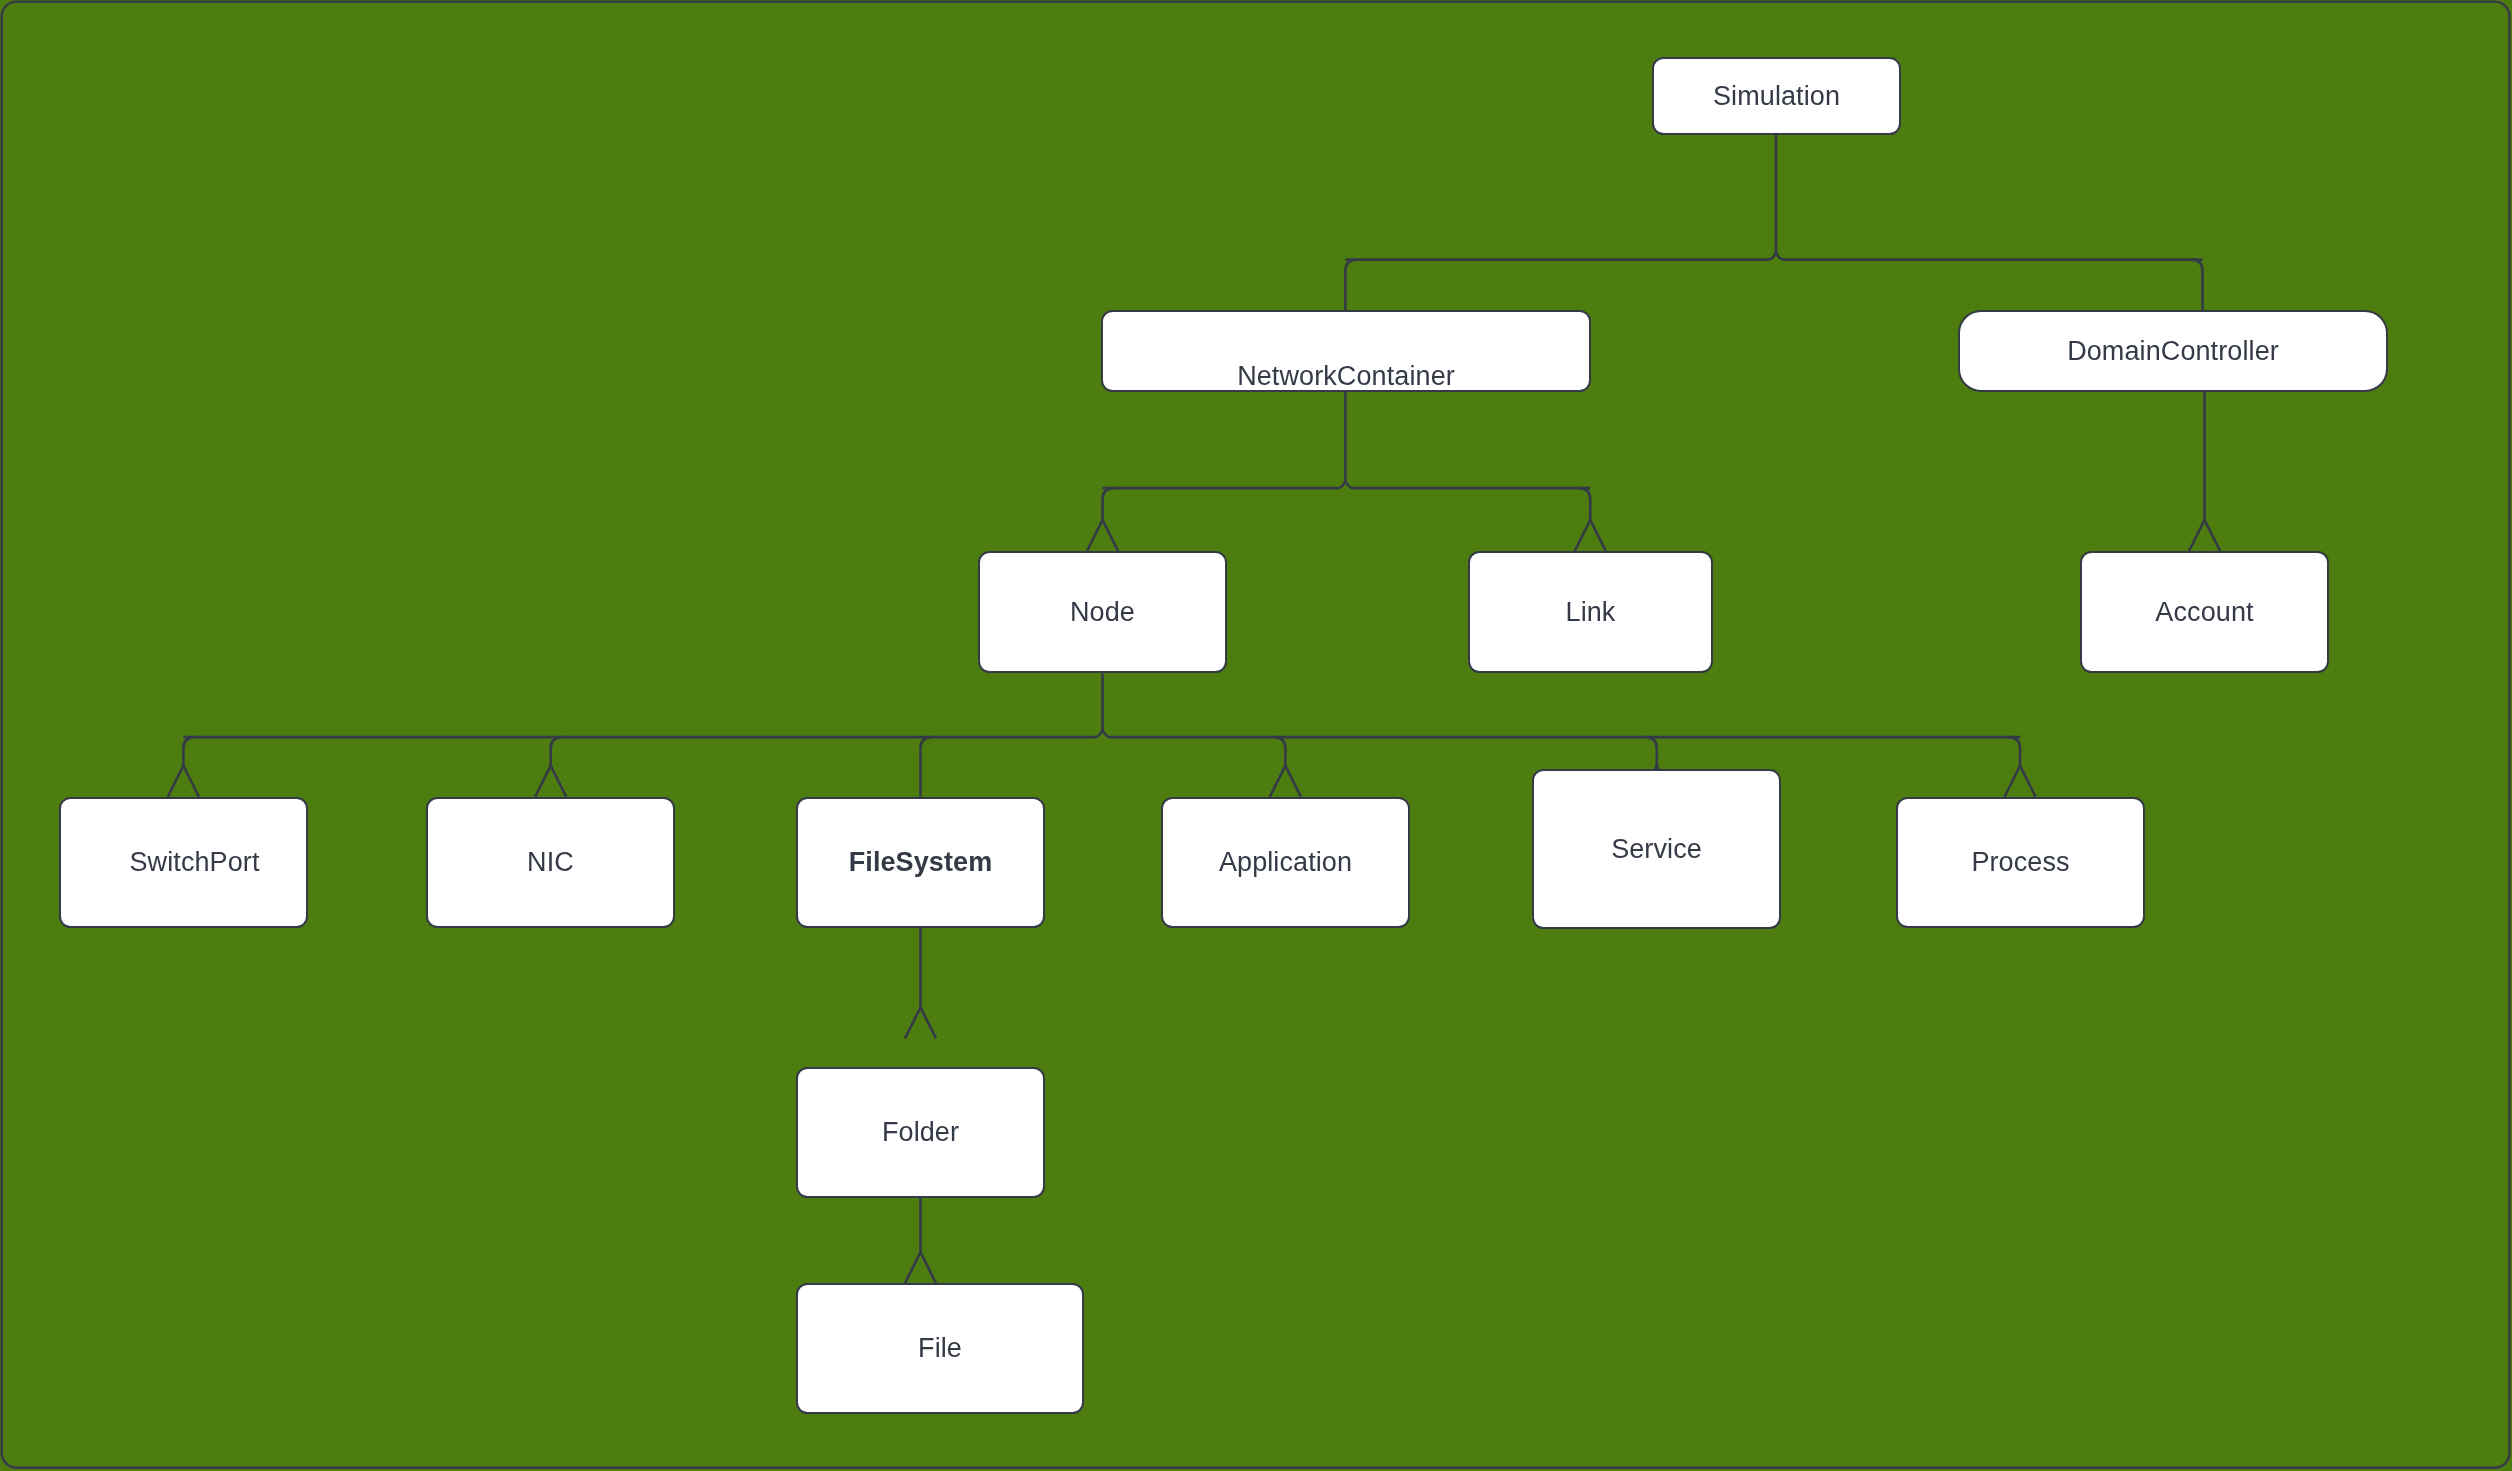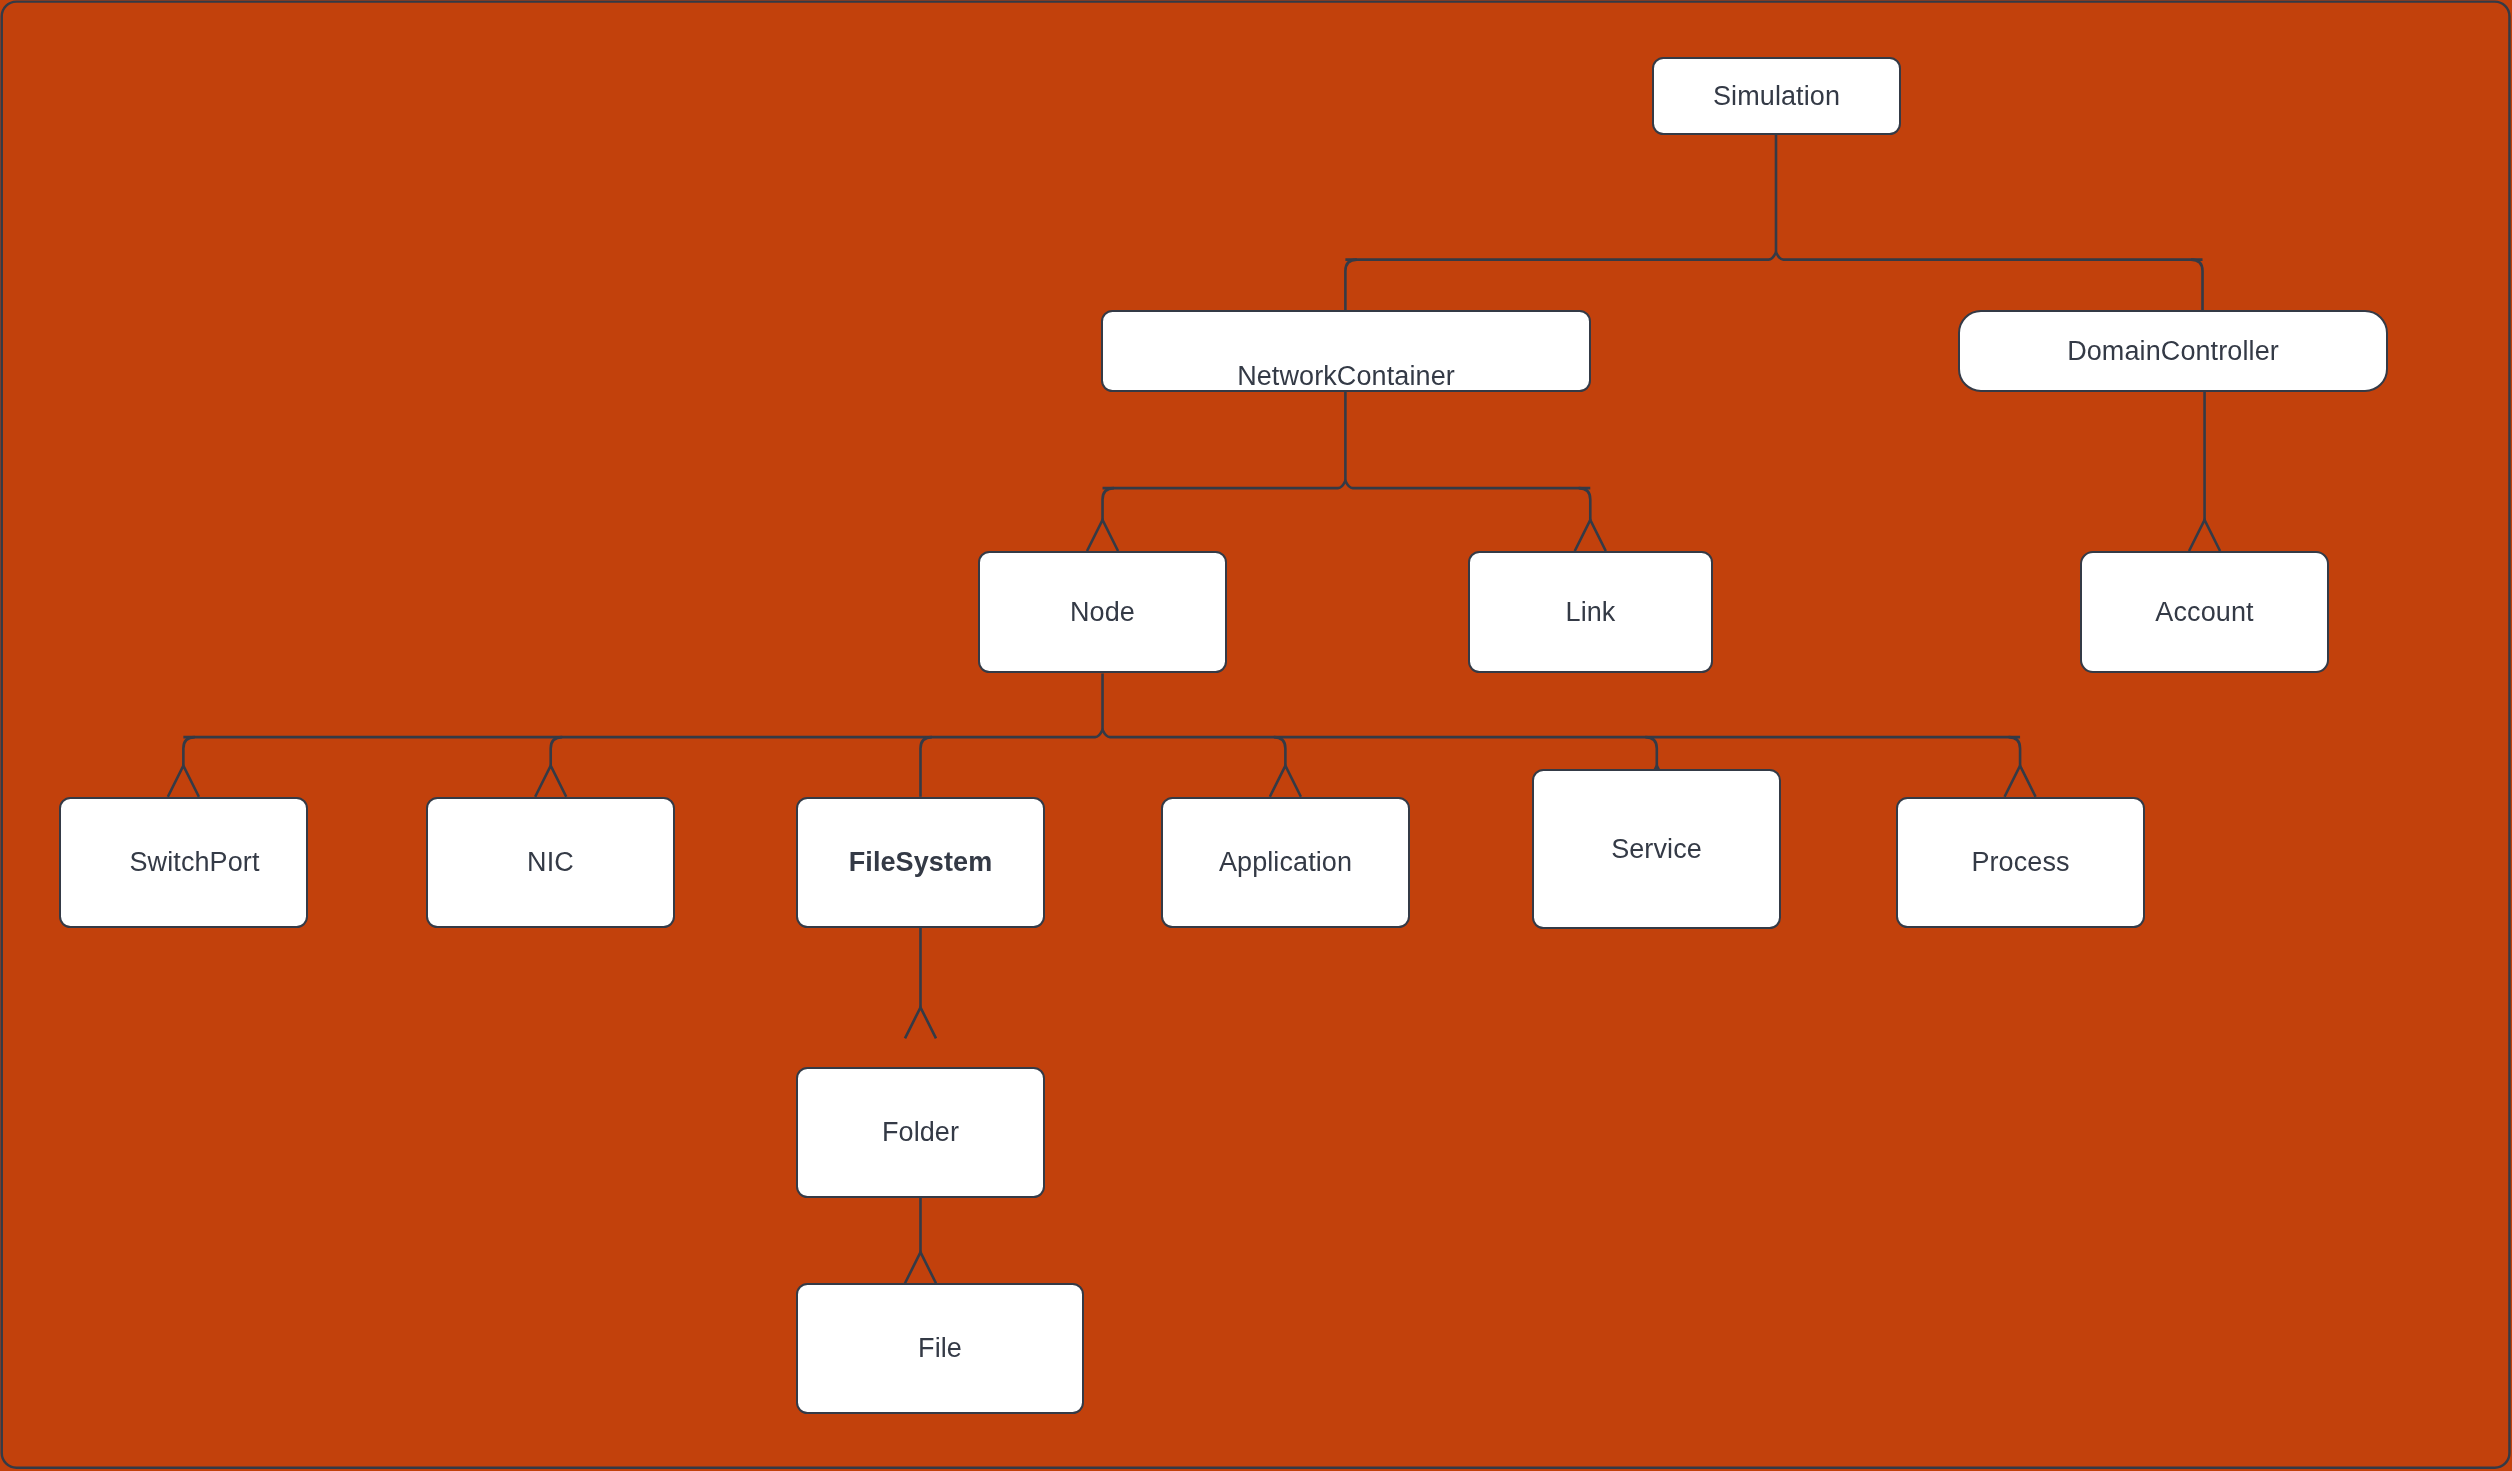--- a/index.html
+++ b/index.html
@@ -8,21 +8,21 @@
     padding: 0;
     background: #ffffff;
   }
   body {
     font-family: "Liberation Sans", sans-serif;
   }
   #canvas {
     position: relative;
     width: 2512px;
     height: 1471px;
-    background: #c2410c;
+    background: #4d7c0f;
     overflow: hidden;
   }
   #edge-layer {
     position: absolute;
     left: 0;
     top: 0;
     width: 2512px;
     height: 1471px;
     pointer-events: none;
   }
@@ -113,21 +113,21 @@
       </div>
       <div class="node-box" style="left: 1958px; top: 310px; width: 430px; height: 82px; border-radius: 23px;">
         <span class="node-label">DomainController</span>
       </div>
       <div class="node-box" style="left: 978px; top: 551px; width: 249px; height: 122px;">
         <span class="node-label">Node</span>
       </div>
       <div class="node-box" style="left: 1468px; top: 551px; width: 245px; height: 122px;">
         <span class="node-label">Link</span>
       </div>
-      <div class="node-box" style="left: 2080px; top: 551px; width: 249px; height: 122px; border-radius: 13px;">
+      <div class="node-box" style="left: 2080px; top: 551px; width: 249px; height: 122px;">
         <span class="node-label">Account</span>
       </div>
       <div class="node-box" style="left: 59px; top: 797px; width: 249px; height: 131px; padding-left: 22px;">
         <span class="node-label">SwitchPort</span>
       </div>
       <div class="node-box" style="left: 426px; top: 797px; width: 249px; height: 131px;">
         <span class="node-label">NIC</span>
       </div>
       <div class="node-box" style="left: 796px; top: 797px; width: 249px; height: 131px; font-weight: bold;">
         <span class="node-label">FileSystem</span>

